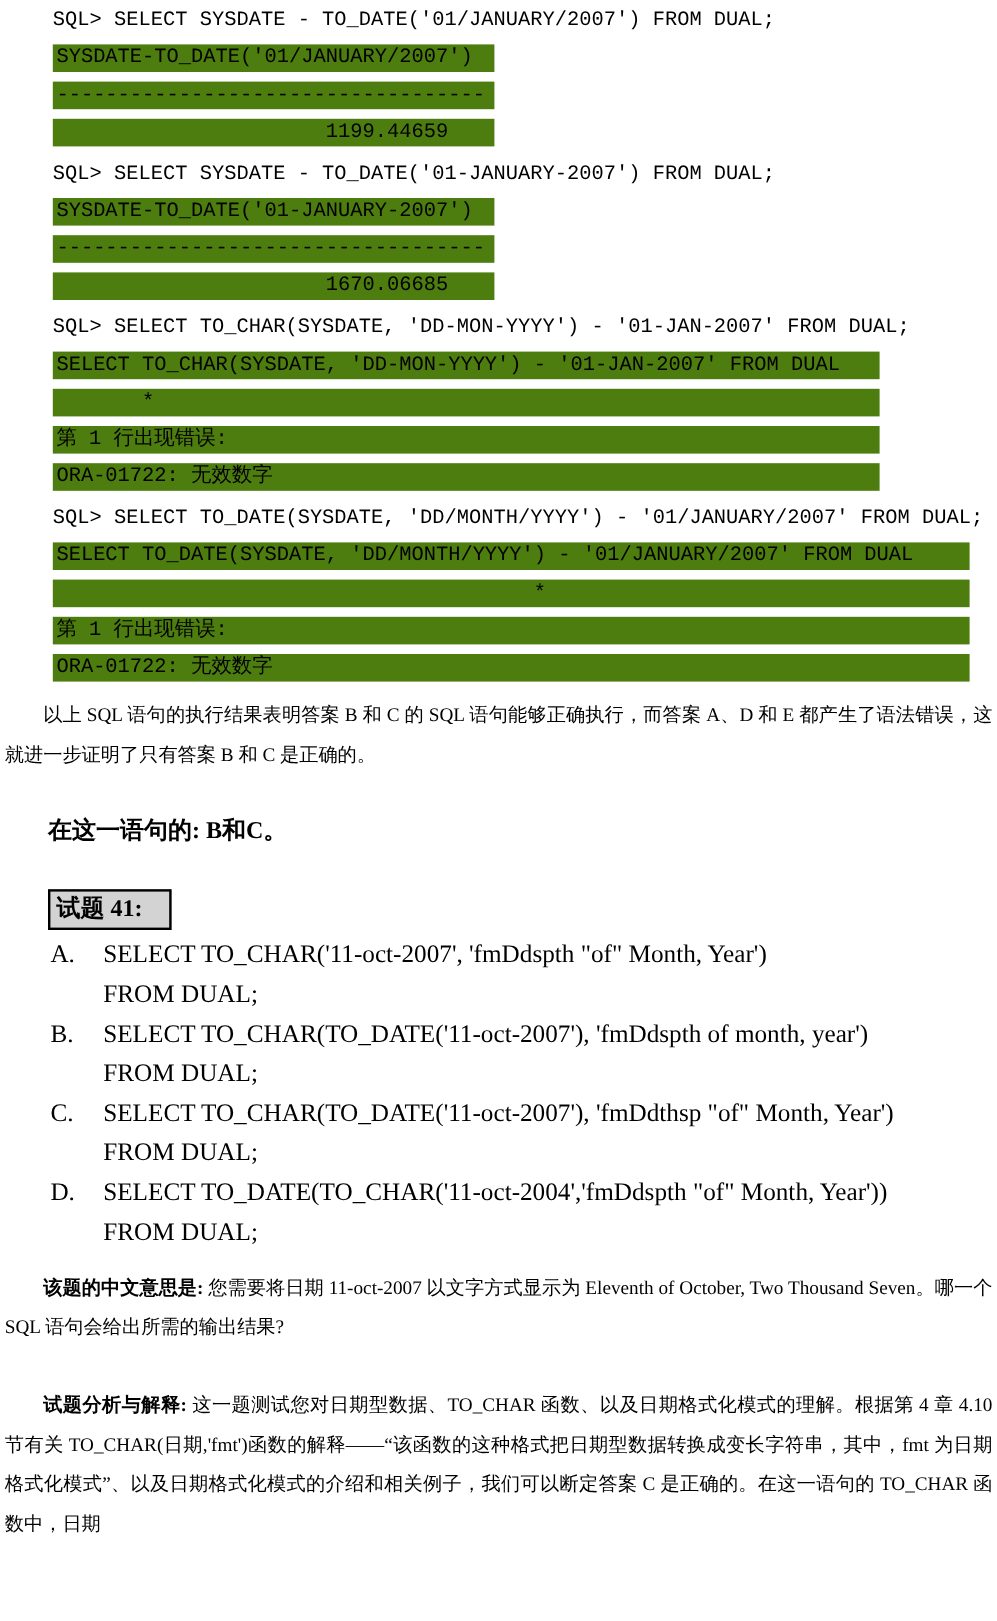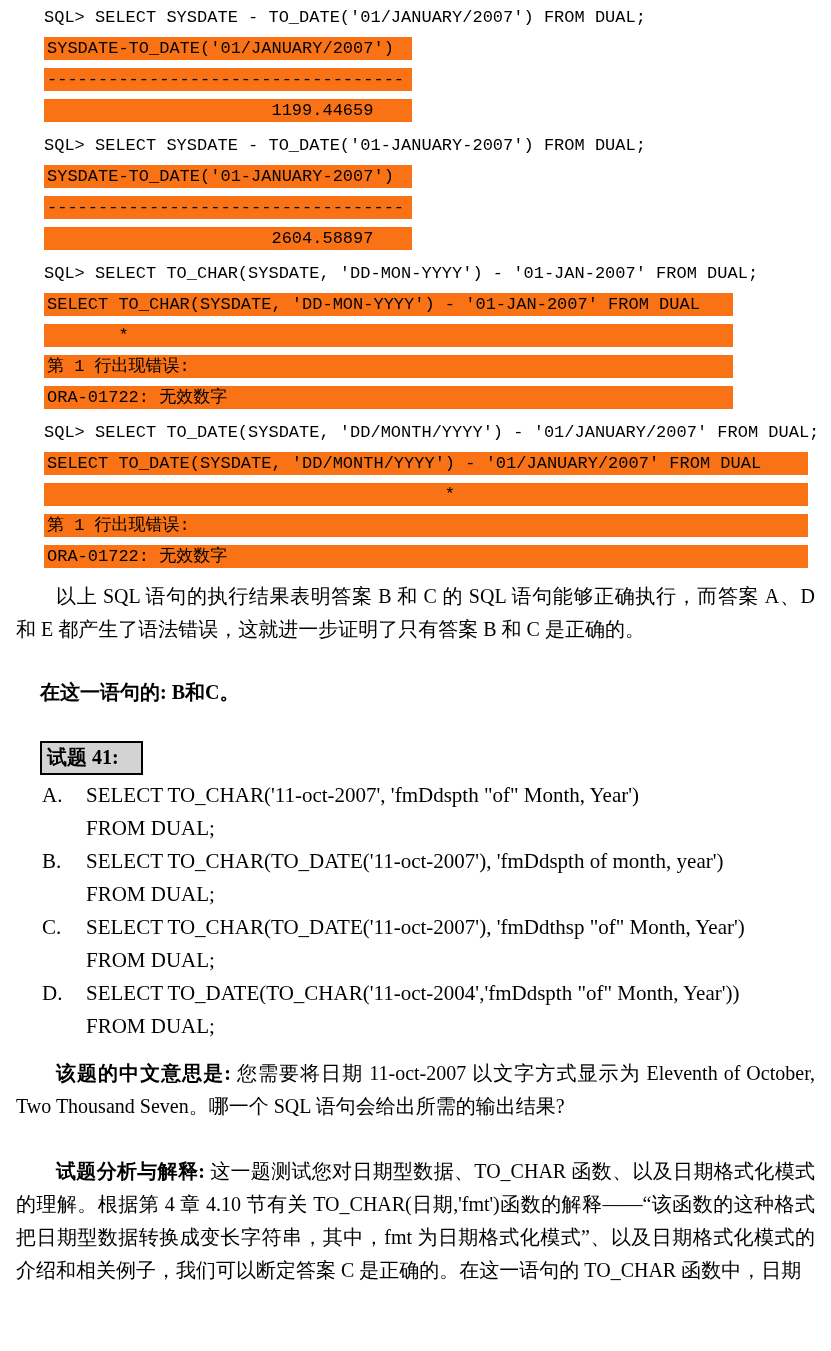--- a/index.html
+++ b/index.html
@@ -19,34 +19,34 @@
   .mono {
     font-family: "Liberation Mono", "DejaVu Sans Mono", monospace;
     font-size: 17px;
     line-height: 23px;
     white-space: pre;
   }
   .sql-section { margin-left: 44px; }
   .sql-block { margin-bottom: 12px; }
   .sql-line { margin-bottom: 8px; height: 23px; }
   .bar {
-    background: #f97316;
+    background: #4d7c0f;
     display: inline-block;
     padding: 0 3px;
     box-sizing: border-box;
     vertical-align: top;
   }
   .w-a { min-width: 368px; }
   .w-b { min-width: 689px; }
   .w-c { min-width: 764px; }
   .para {
-    font-size: 20px;
+    font-size: 16px;
     line-height: 33px;
     text-align: justify;
-    margin: 16px;
+    margin: 4px;
   }
   .indent { text-indent: 2em; }
   .conclusion { margin-top: 6px; }
   .answer-line {
     margin-top: 30px;
     font-weight: bold;
     text-indent: 2em;
     font-size: 20px;
     line-height: 33px;
   }
@@ -80,21 +80,21 @@
     <div class="sql-line mono">SQL&gt; SELECT SYSDATE - TO_DATE('01/JANUARY/2007') FROM DUAL;</div>
     <div class="sql-line"><span class="bar mono w-a">SYSDATE-TO_DATE('01/JANUARY/2007')</span></div>
     <div class="sql-line"><span class="bar mono w-a">-----------------------------------</span></div>
     <div class="sql-line"><span class="bar mono w-a">                      1199.44659</span></div>
   </div>
 
   <div class="sql-block">
     <div class="sql-line mono">SQL&gt; SELECT SYSDATE - TO_DATE('01-JANUARY-2007') FROM DUAL;</div>
     <div class="sql-line"><span class="bar mono w-a">SYSDATE-TO_DATE('01-JANUARY-2007')</span></div>
     <div class="sql-line"><span class="bar mono w-a">-----------------------------------</span></div>
-    <div class="sql-line"><span class="bar mono w-a">                      2604.58897</span></div>
+    <div class="sql-line"><span class="bar mono w-a">                      1670.06685</span></div>
   </div>
 
   <div class="sql-block">
     <div class="sql-line mono">SQL&gt; SELECT TO_CHAR(SYSDATE, 'DD-MON-YYYY') - '01-JAN-2007' FROM DUAL;</div>
     <div class="sql-line"><span class="bar mono w-b">SELECT TO_CHAR(SYSDATE, 'DD-MON-YYYY') - '01-JAN-2007' FROM DUAL</span></div>
     <div class="sql-line"><span class="bar mono w-b">       *</span></div>
     <div class="sql-line"><span class="bar mono w-b">第 1 行出现错误:</span></div>
     <div class="sql-line"><span class="bar mono w-b">ORA-01722: 无效数字</span></div>
   </div>
 

